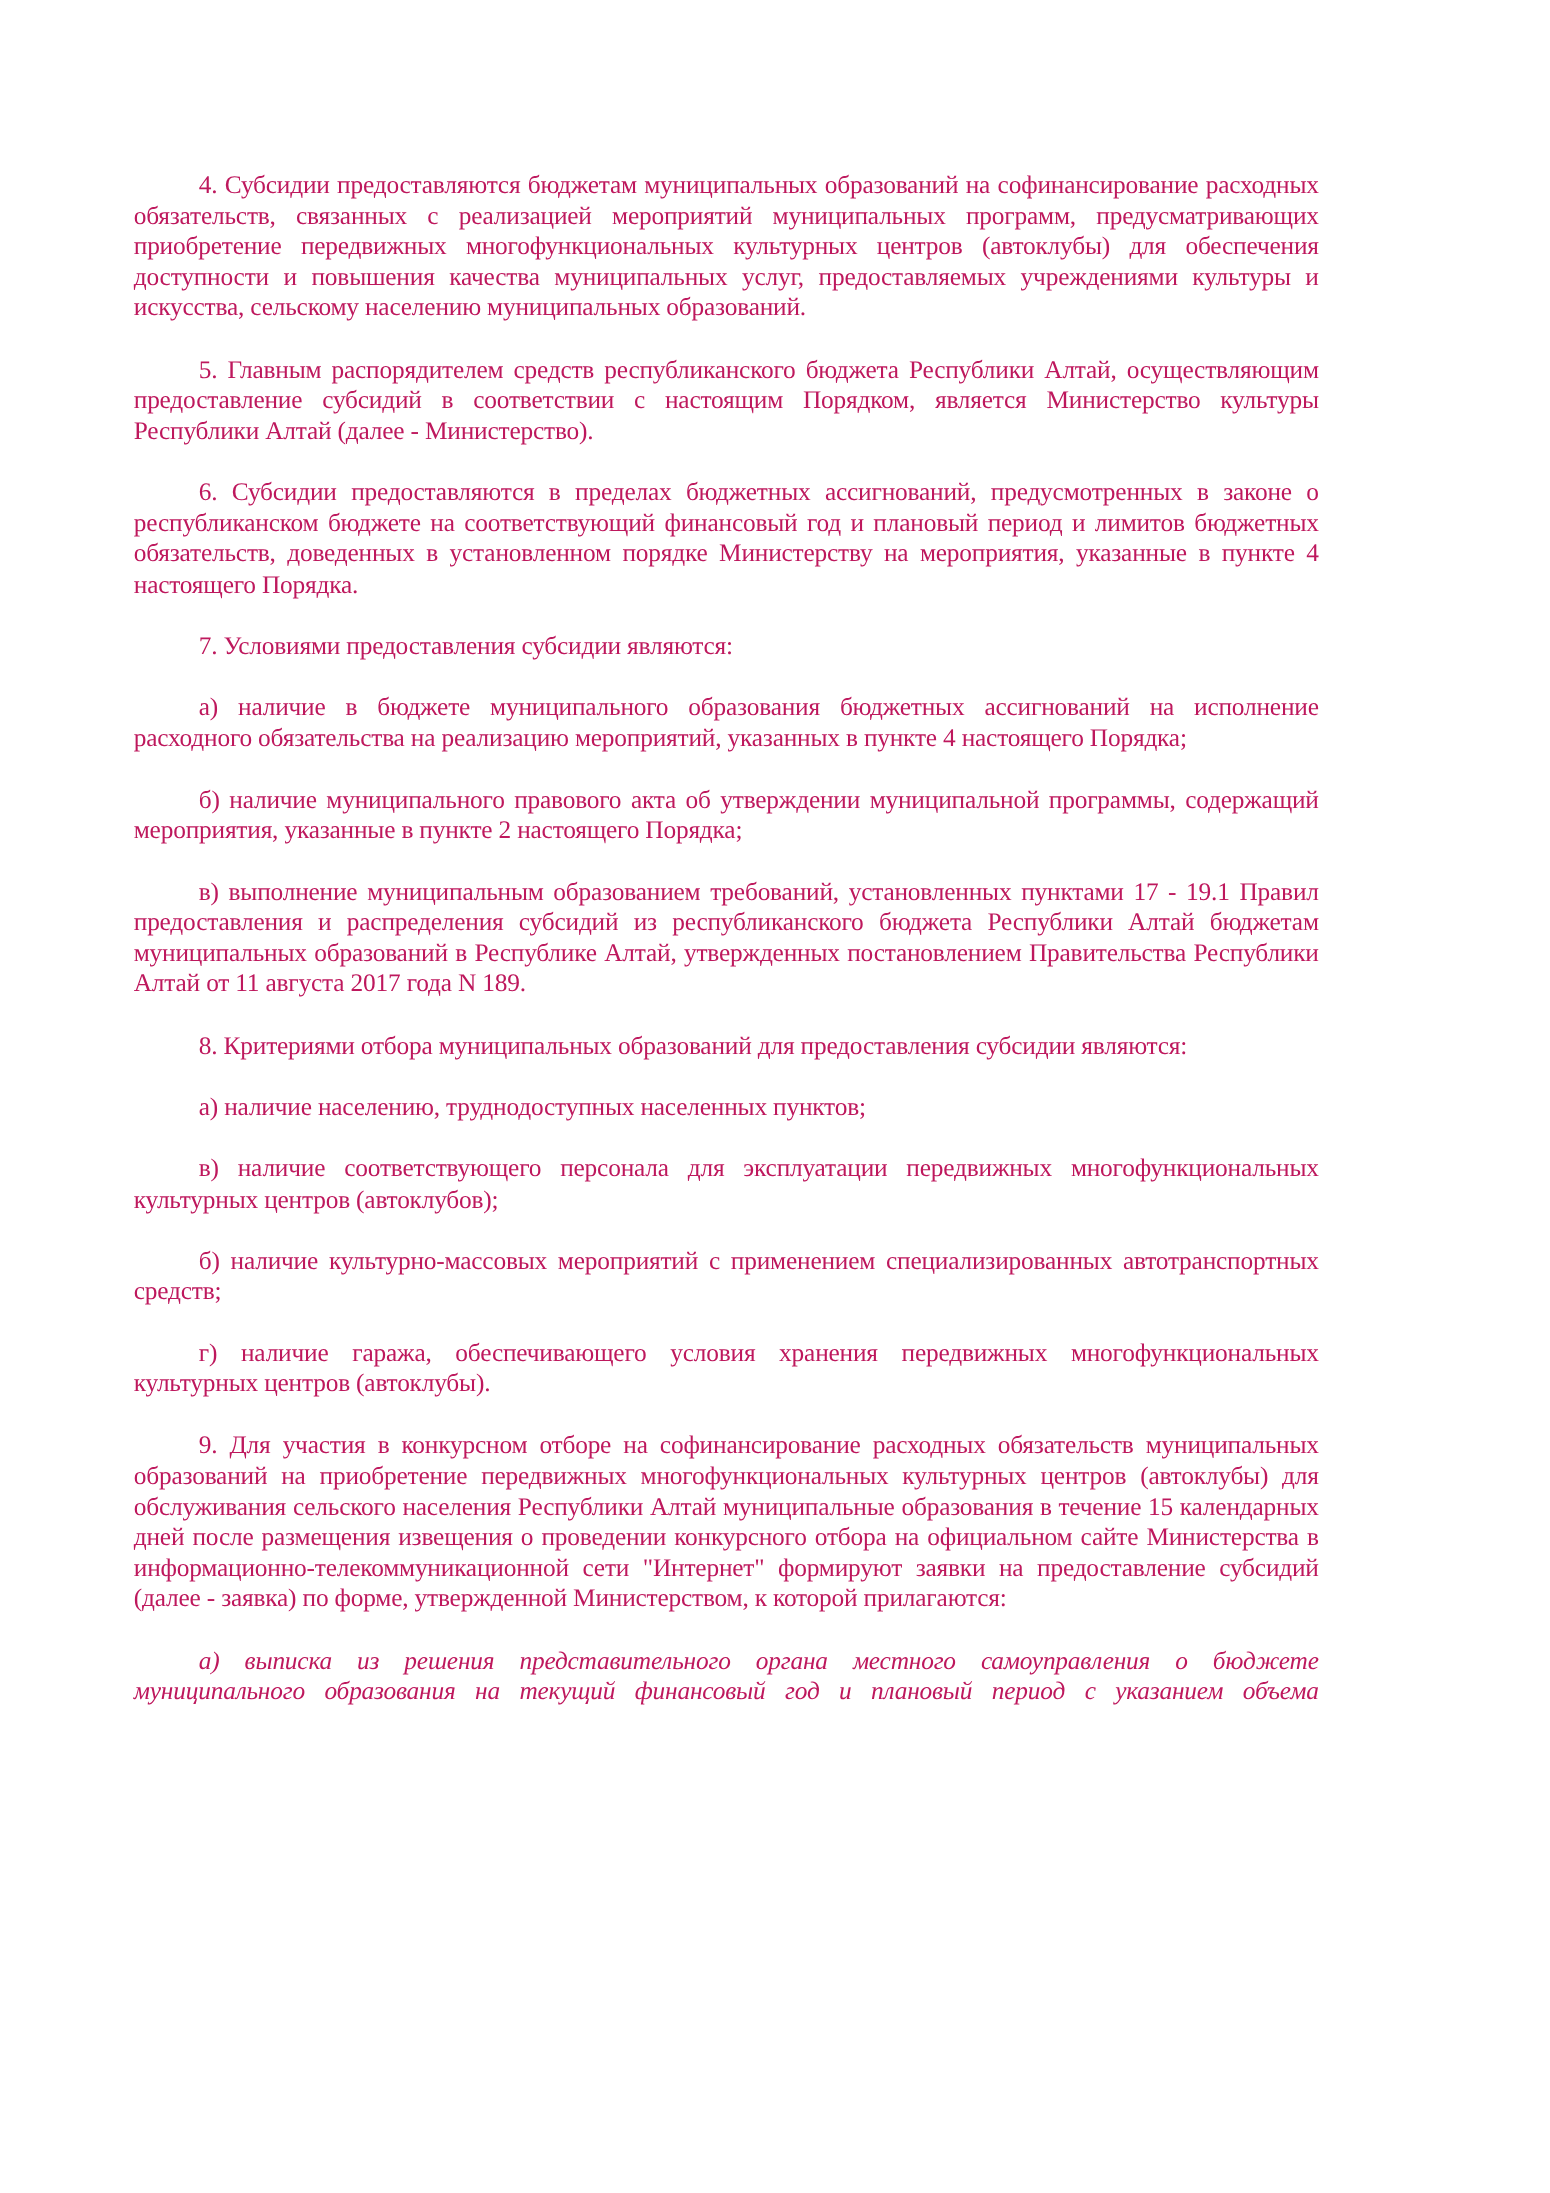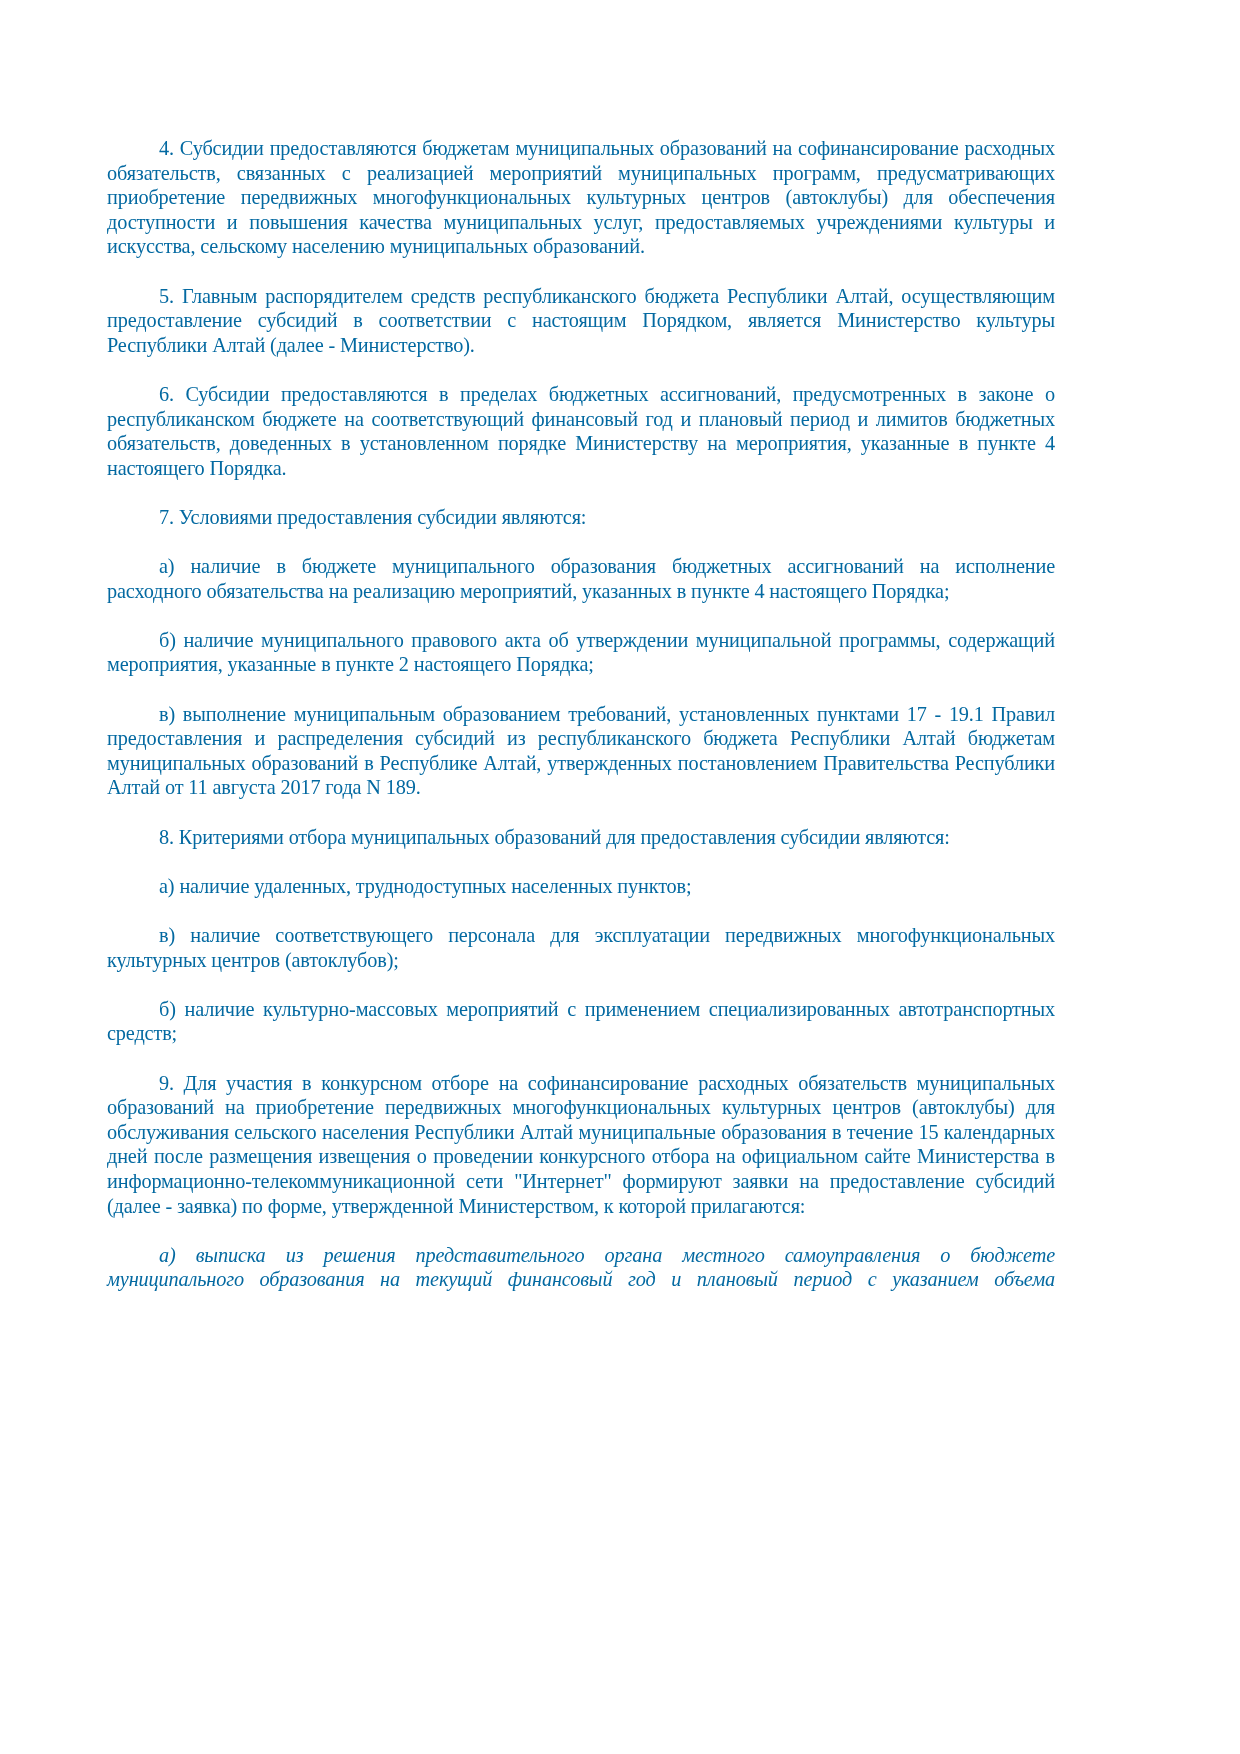--- a/index.html
+++ b/index.html
@@ -14,21 +14,21 @@
       overflow: hidden;
     }
     .page {
       position: absolute;
       left: 107px;
       top: 136px;
       width: 948px;
       font-family: "Liberation Serif", "DejaVu Serif", serif;
       font-size: 20.3px;
       line-height: 24.6px;
-      color: #0369a1;
+      color: #be185d;
     }
     .para {
       margin: 0 0 24.6px 0;
       text-align: justify;
       text-indent: 52px;
       letter-spacing: -0.15px;
     }
     .para.last-line-justify {
       text-align-last: justify;
       font-style: italic;
@@ -39,18 +39,19 @@
 
 <div class="page">
   <p class="para">4. Субсидии предоставляются бюджетам муниципальных образований на софинансирование расходных обязательств, связанных с реализацией мероприятий муниципальных программ, предусматривающих приобретение передвижных многофункциональных культурных центров (автоклубы) для обеспечения доступности и повышения качества муниципальных услуг, предоставляемых учреждениями культуры и искусства, сельскому населению муниципальных образований.</p>
   <p class="para">5. Главным распорядителем средств республиканского бюджета Республики Алтай, осуществляющим предоставление субсидий в соответствии с настоящим Порядком, является Министерство культуры Республики Алтай (далее - Министерство).</p>
   <p class="para">6. Субсидии предоставляются в пределах бюджетных ассигнований, предусмотренных в законе о республиканском бюджете на соответствующий финансовый год и плановый период и лимитов бюджетных обязательств, доведенных в установленном порядке Министерству на мероприятия, указанные в пункте 4 настоящего Порядка.</p>
   <p class="para">7. Условиями предоставления субсидии являются:</p>
   <p class="para">а) наличие в бюджете муниципального образования бюджетных ассигнований на исполнение расходного обязательства на реализацию мероприятий, указанных в пункте 4 настоящего Порядка;</p>
   <p class="para">б) наличие муниципального правового акта об утверждении муниципальной программы, содержащий мероприятия, указанные в пункте 2 настоящего Порядка;</p>
   <p class="para">в) выполнение муниципальным образованием требований, установленных пунктами 17 - 19.1 Правил предоставления и распределения субсидий из республиканского бюджета Республики Алтай бюджетам муниципальных образований в Республике Алтай, утвержденных постановлением Правительства Республики Алтай от 11 августа 2017 года N 189.</p>
   <p class="para">8. Критериями отбора муниципальных образований для предоставления субсидии являются:</p>
-  <p class="para">а) наличие удаленных, труднодоступных населенных пунктов;</p>
+  <p class="para">а) наличие населению, труднодоступных населенных пунктов;</p>
   <p class="para">в) наличие соответствующего персонала для эксплуатации передвижных многофункциональных культурных центров (автоклубов);</p>
   <p class="para">б) наличие культурно-массовых мероприятий с применением специализированных автотранспортных средств;</p>
+  <p class="para">г) наличие гаража, обеспечивающего условия хранения передвижных многофункциональных культурных центров (автоклубы).</p>
   <p class="para">9. Для участия в конкурсном отборе на софинансирование расходных обязательств муниципальных образований на приобретение передвижных многофункциональных культурных центров (автоклубы) для обслуживания сельского населения Республики Алтай муниципальные образования в течение 15 календарных дней после размещения извещения о проведении конкурсного отбора на официальном сайте Министерства в информационно-телекоммуникационной сети "Интернет" формируют заявки на предоставление субсидий (далее - заявка) по форме, утвержденной Министерством, к которой прилагаются:</p>
   <p class="para last-line-justify">а) выписка из решения представительного органа местного самоуправления о бюджете муниципального образования на текущий финансовый год и плановый период с указанием объема</p>
 </div>
 
 </body></html>

